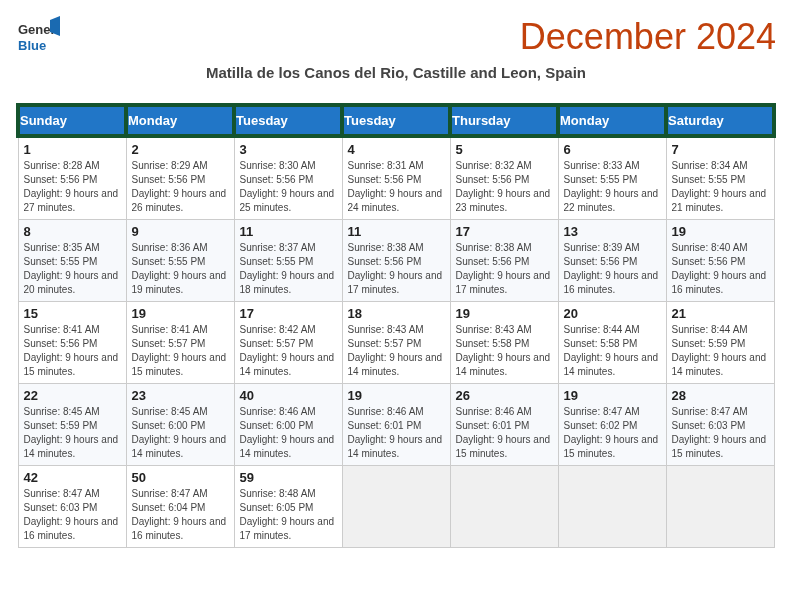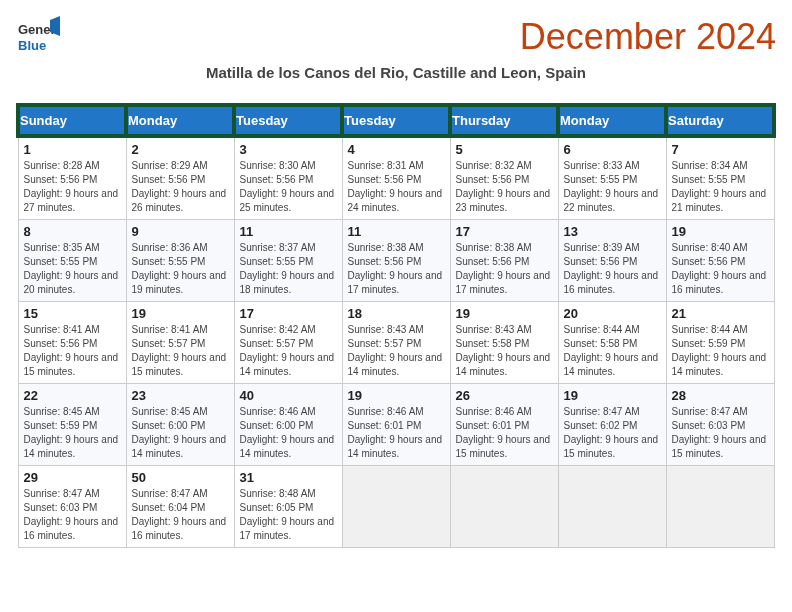--- a/index.html
+++ b/index.html
@@ -223,29 +223,29 @@
           <span class="day-num">19</span>
           <div class="day-info">Sunrise: 8:47 AM<br>Sunset: 6:02 PM<br>Daylight: 9 hours and 15 minutes.</div>
         </td>
         <td>
           <span class="day-num">28</span>
           <div class="day-info">Sunrise: 8:47 AM<br>Sunset: 6:03 PM<br>Daylight: 9 hours and 15 minutes.</div>
         </td>
       </tr>
       <tr>
         <td>
-          <span class="day-num">29</span>
+          <span class="day-num">42</span>
           <div class="day-info">Sunrise: 8:47 AM<br>Sunset: 6:03 PM<br>Daylight: 9 hours and 16 minutes.</div>
         </td>
         <td>
           <span class="day-num">50</span>
           <div class="day-info">Sunrise: 8:47 AM<br>Sunset: 6:04 PM<br>Daylight: 9 hours and 16 minutes.</div>
         </td>
         <td>
-          <span class="day-num">31</span>
+          <span class="day-num">59</span>
           <div class="day-info">Sunrise: 8:48 AM<br>Sunset: 6:05 PM<br>Daylight: 9 hours and 17 minutes.</div>
         </td>
         <td class="empty-cell"></td>
         <td class="empty-cell"></td>
         <td class="empty-cell"></td>
         <td class="empty-cell"></td>
       </tr>
     </tbody>
 </table>
 

